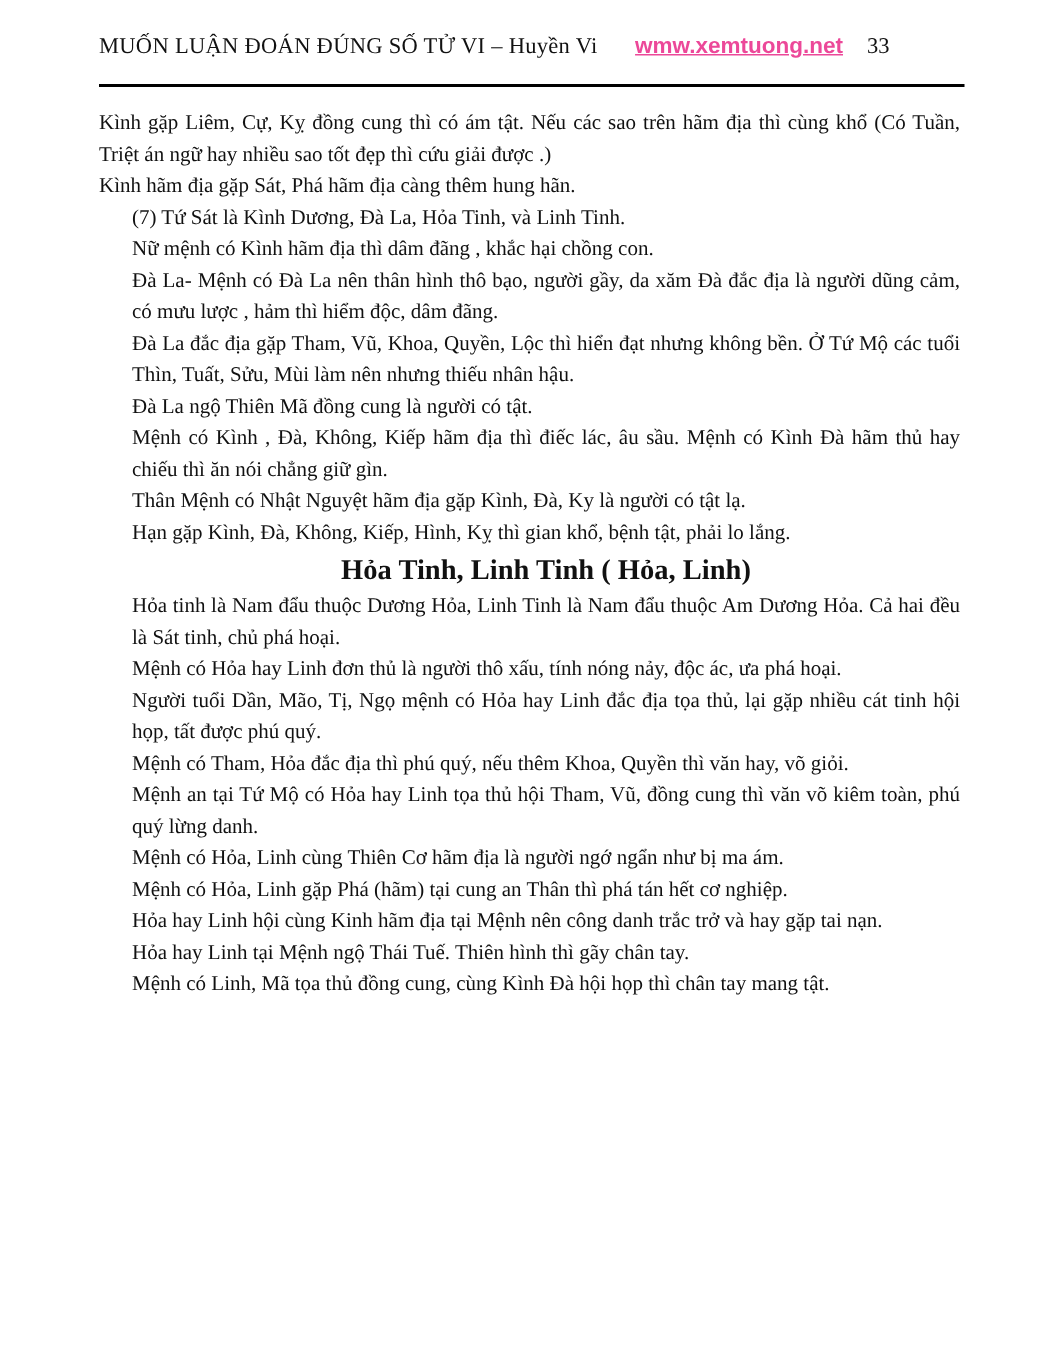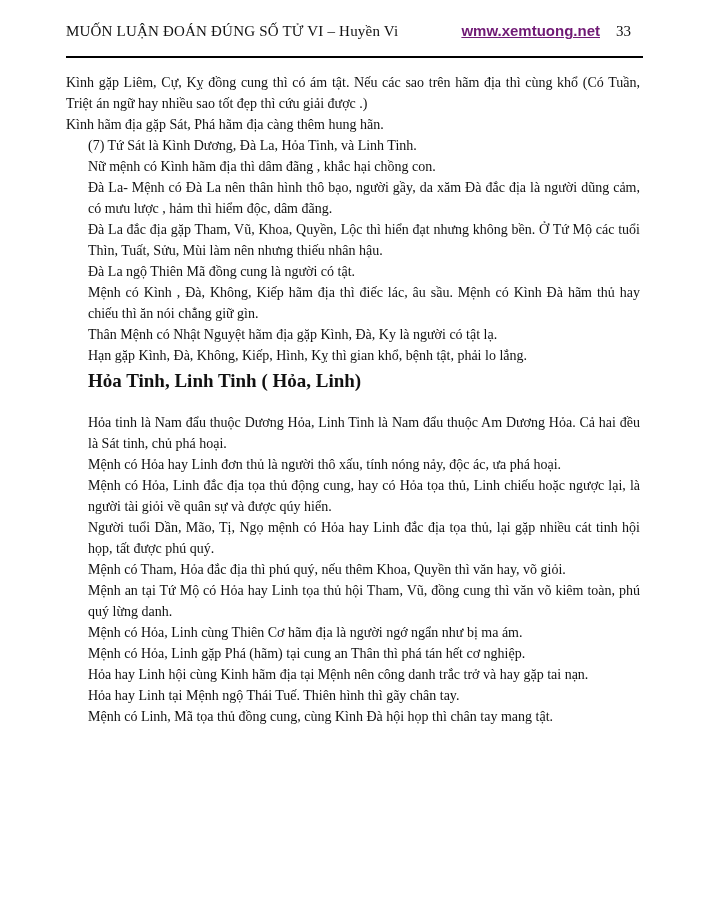--- a/index.html
+++ b/index.html
@@ -9,33 +9,33 @@
     height: 913px;
     margin: 0 auto;
     background: #ffffff;
     color: #111111;
     font-family: "Liberation Serif", "DejaVu Serif", serif;
     overflow: hidden;
   }
   .header {
     display: flex;
     align-items: flex-start;
-    padding: 21px 74px 0 66px;
+    padding: 21px 112px 0 66px;
     font-size: 15px;
     line-height: 20px;
     white-space: nowrap;
   }
   .header-title {
     flex: 1 1 auto;
     letter-spacing: 0.2px;
   }
   .header-link {
     font-family: "Liberation Sans", "DejaVu Sans", sans-serif;
     font-weight: bold;
-    color: #701a75;
+    color: #ec4899;
     text-decoration: underline;
     cursor: pointer;
     margin-right: 16px;
   }
   .header-page { }
   .rule {
     height: 2px;
     background: #000000;
     margin: 15px 62px 0 66px;
   }
@@ -44,22 +44,22 @@
     font-size: 14px;
     line-height: 21px;
     text-align: justify;
   }
   .body p { margin: 0; }
   .indent { margin-left: 22px !important; }
   .section-heading {
     font-size: 19px;
     font-weight: bold;
     line-height: 26px;
-    margin: 2px 0 18px 22px;
-    text-align: left;
+    margin: 2px 0 0 22px;
+    text-align: center;
   }
 </style>
 </head>
 <body>
 
 <div class="page">
 
   <div class="header">
     <span class="header-title">MUỐN LUẬN ĐOÁN ĐÚNG SỐ TỬ VI – Huyền Vi</span>
     <a class="header-link">wmw.xemtuong.net</a>
@@ -75,21 +75,20 @@
     <p class="indent">Nữ mệnh có Kình hãm địa thì  dâm đãng , khắc hại chồng con.</p>
     <p class="indent">Đà La- Mệnh có Đà La nên thân hình thô bạo, người gầy, da xăm Đà đắc địa là người dũng cảm, có mưu lược , hảm thì hiểm độc, dâm đãng.</p>
     <p class="indent">Đà La đắc địa gặp Tham, Vũ, Khoa, Quyền, Lộc thì  hiển đạt nhưng không bền. Ở Tứ Mộ các tuổi Thìn, Tuất, Sửu, Mùi làm nên nhưng thiếu nhân hậu.</p>
     <p class="indent">Đà La ngộ Thiên Mã  đồng cung là người có tật.</p>
     <p class="indent">Mệnh có Kình , Đà, Không, Kiếp  hãm địa thì điếc lác, âu sầu. Mệnh có Kình Đà hãm thủ hay chiếu thì ăn nói chẳng giữ gìn.</p>
     <p class="indent">Thân Mệnh có Nhật Nguyệt hãm địa gặp Kình, Đà, Ky là người có tật lạ.</p>
     <p class="indent">Hạn gặp Kình, Đà, Không, Kiếp, Hình, Kỵ thì gian khổ, bệnh tật, phải lo lắng.</p>
     <h2 class="section-heading">Hỏa Tinh, Linh Tinh ( Hỏa, Linh)</h2>
     <p class="indent">Hỏa tinh là Nam đẩu thuộc Dương Hỏa, Linh Tinh là Nam đẩu thuộc Am Dương Hỏa. Cả hai đều là Sát  tinh, chủ phá hoại.</p>
     <p class="indent">Mệnh có Hỏa hay Linh đơn thủ là người thô xấu, tính nóng nảy, độc ác, ưa phá hoại.</p>
-    <p class="indent">Mệnh có Hỏa, Linh đắc địa tọa thủ động cung, hay có Hỏa tọa thủ, Linh chiếu hoặc ngược lại, là người tài giỏi về quân sự và được qúy hiển.</p>
     <p class="indent">Người tuổi Dần, Mão, Tị, Ngọ mệnh có Hỏa hay Linh đắc địa tọa thủ, lại gặp nhiều cát tinh hội họp, tất được phú quý.</p>
     <p class="indent">Mệnh có Tham, Hỏa đắc địa thì phú quý, nếu thêm Khoa, Quyền thì văn hay, võ giỏi.</p>
     <p class="indent">Mệnh an tại Tứ Mộ có Hỏa hay Linh tọa thủ hội Tham, Vũ,  đồng cung thì văn võ kiêm toàn, phú quý lừng danh.</p>
     <p class="indent">Mệnh có Hỏa, Linh cùng Thiên Cơ hãm địa là người ngớ ngẩn như bị ma ám.</p>
     <p class="indent">Mệnh có Hỏa, Linh gặp Phá (hãm) tại cung an Thân thì phá tán hết cơ nghiệp.</p>
     <p class="indent">Hỏa hay Linh hội cùng Kinh hãm địa  tại Mệnh nên công danh trắc trở và hay gặp tai nạn.</p>
     <p class="indent">Hỏa hay Linh tại Mệnh ngộ Thái Tuế. Thiên hình thì gãy chân tay.</p>
     <p class="indent">Mệnh có Linh, Mã tọa thủ đồng cung, cùng  Kình Đà hội họp thì chân tay mang tật.</p>
   </div>
 

